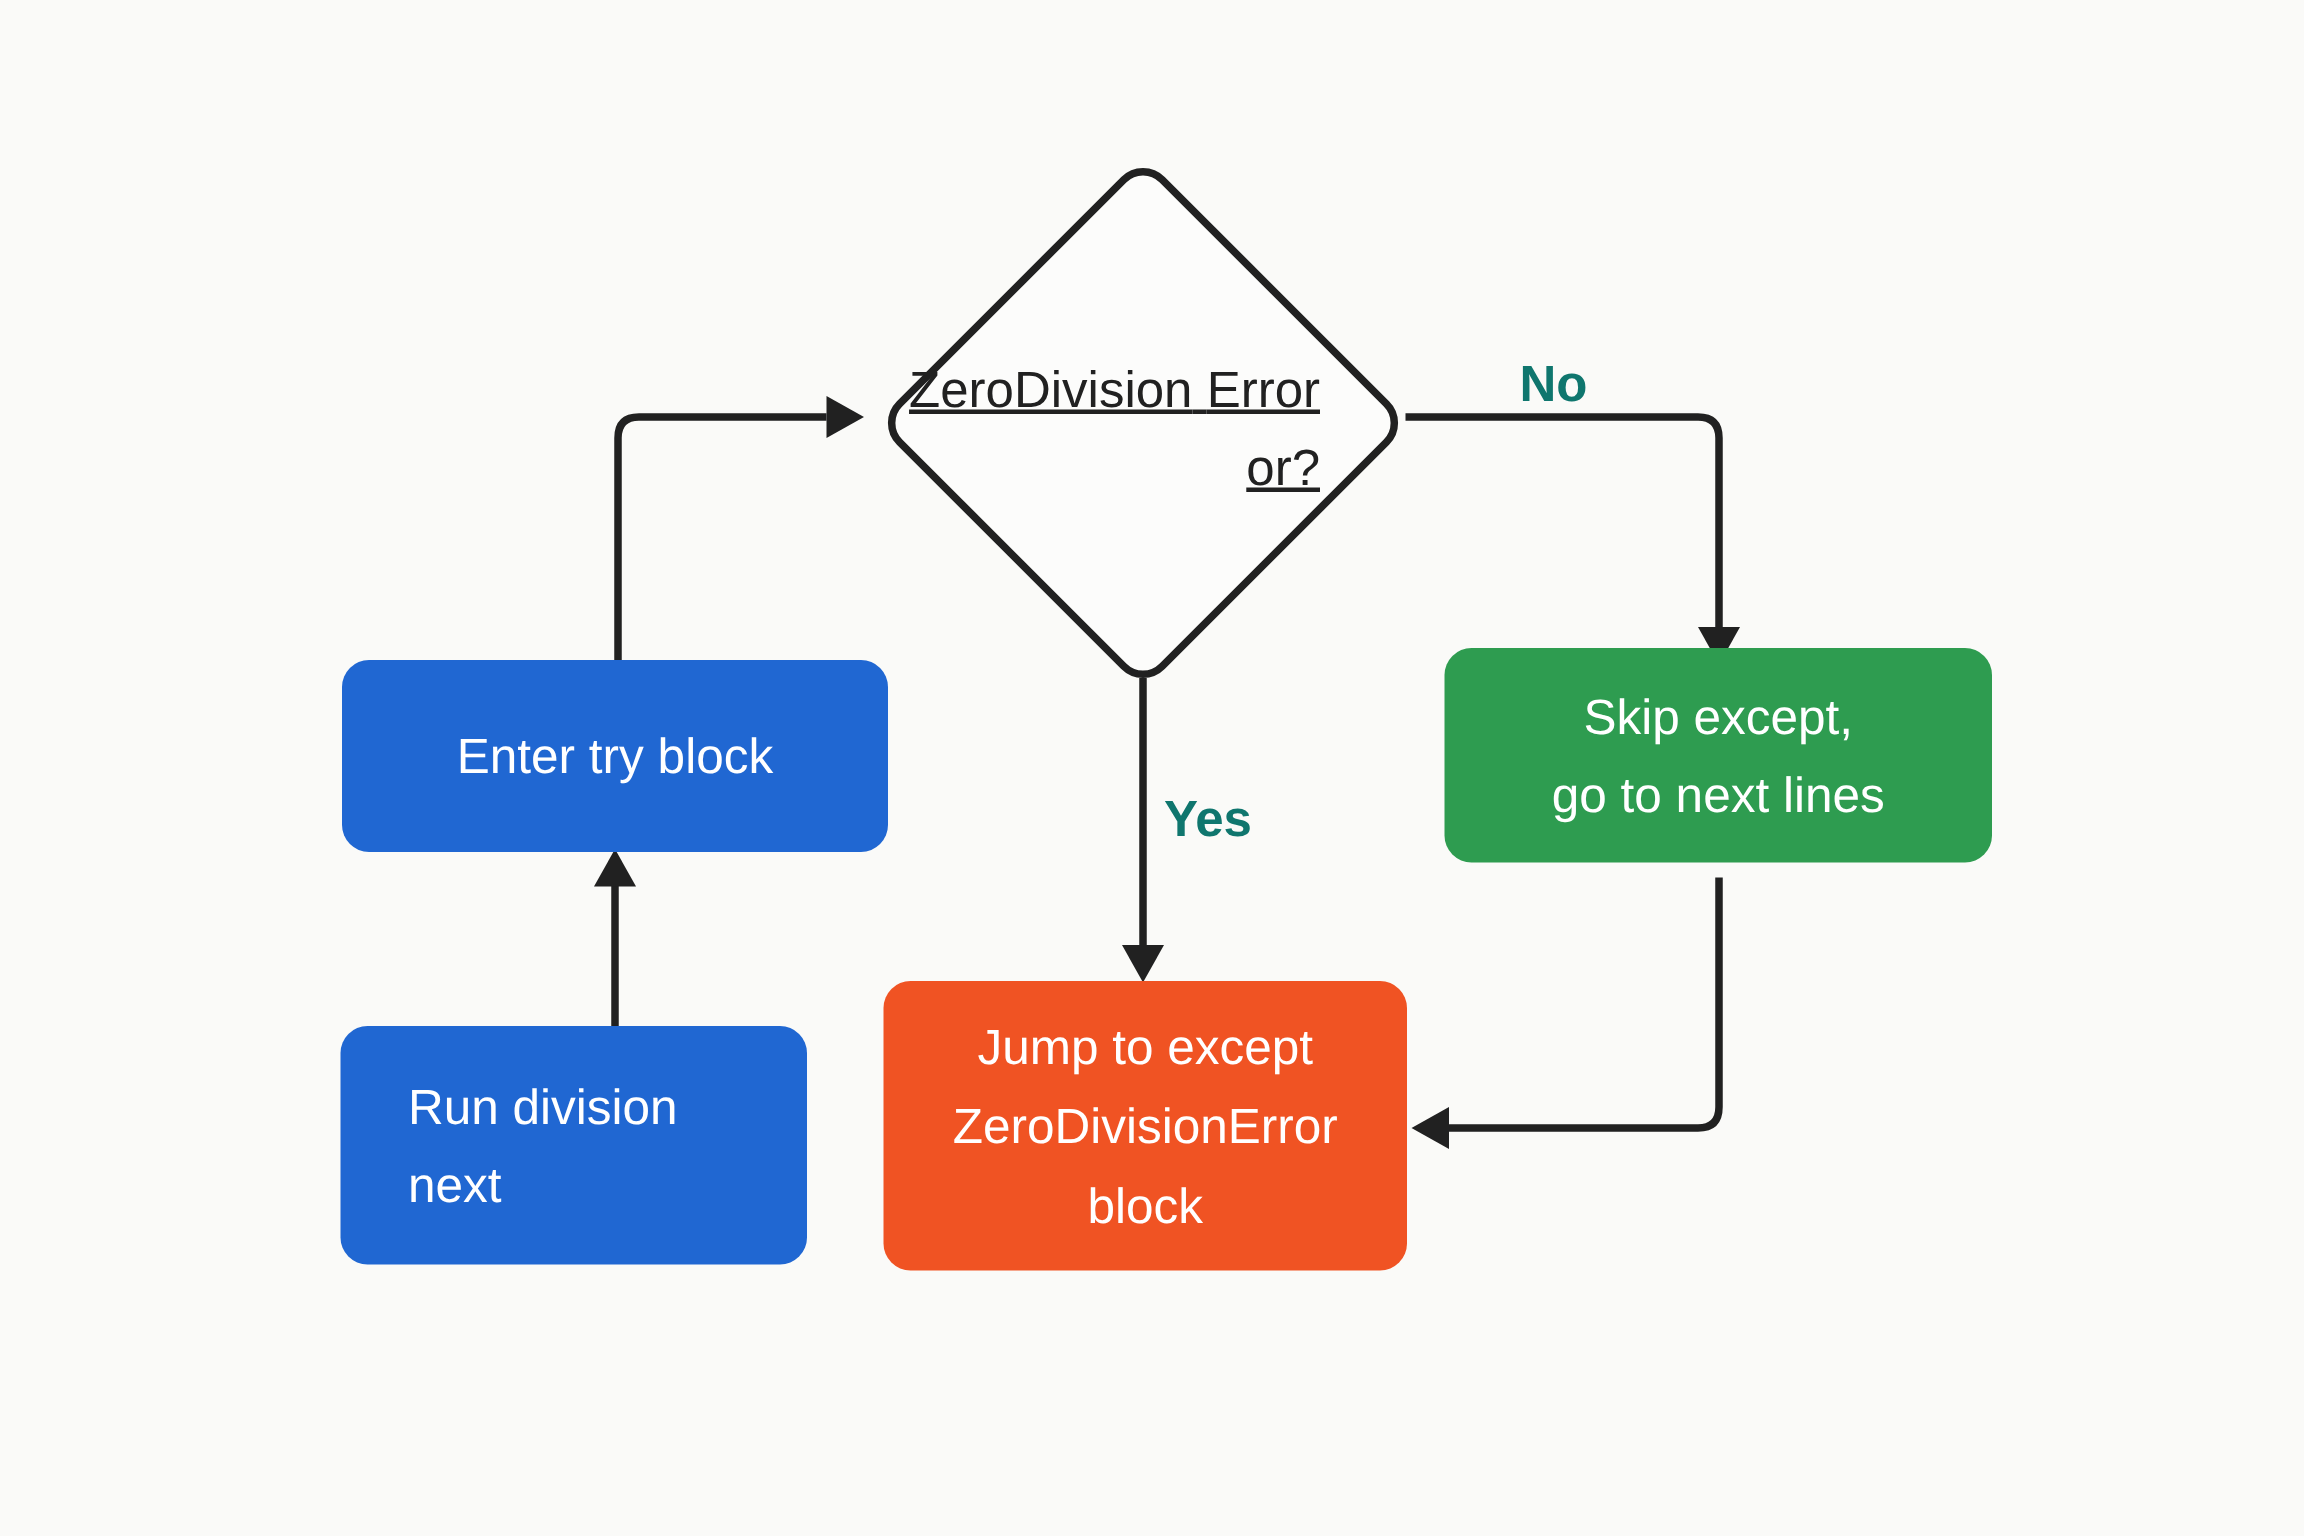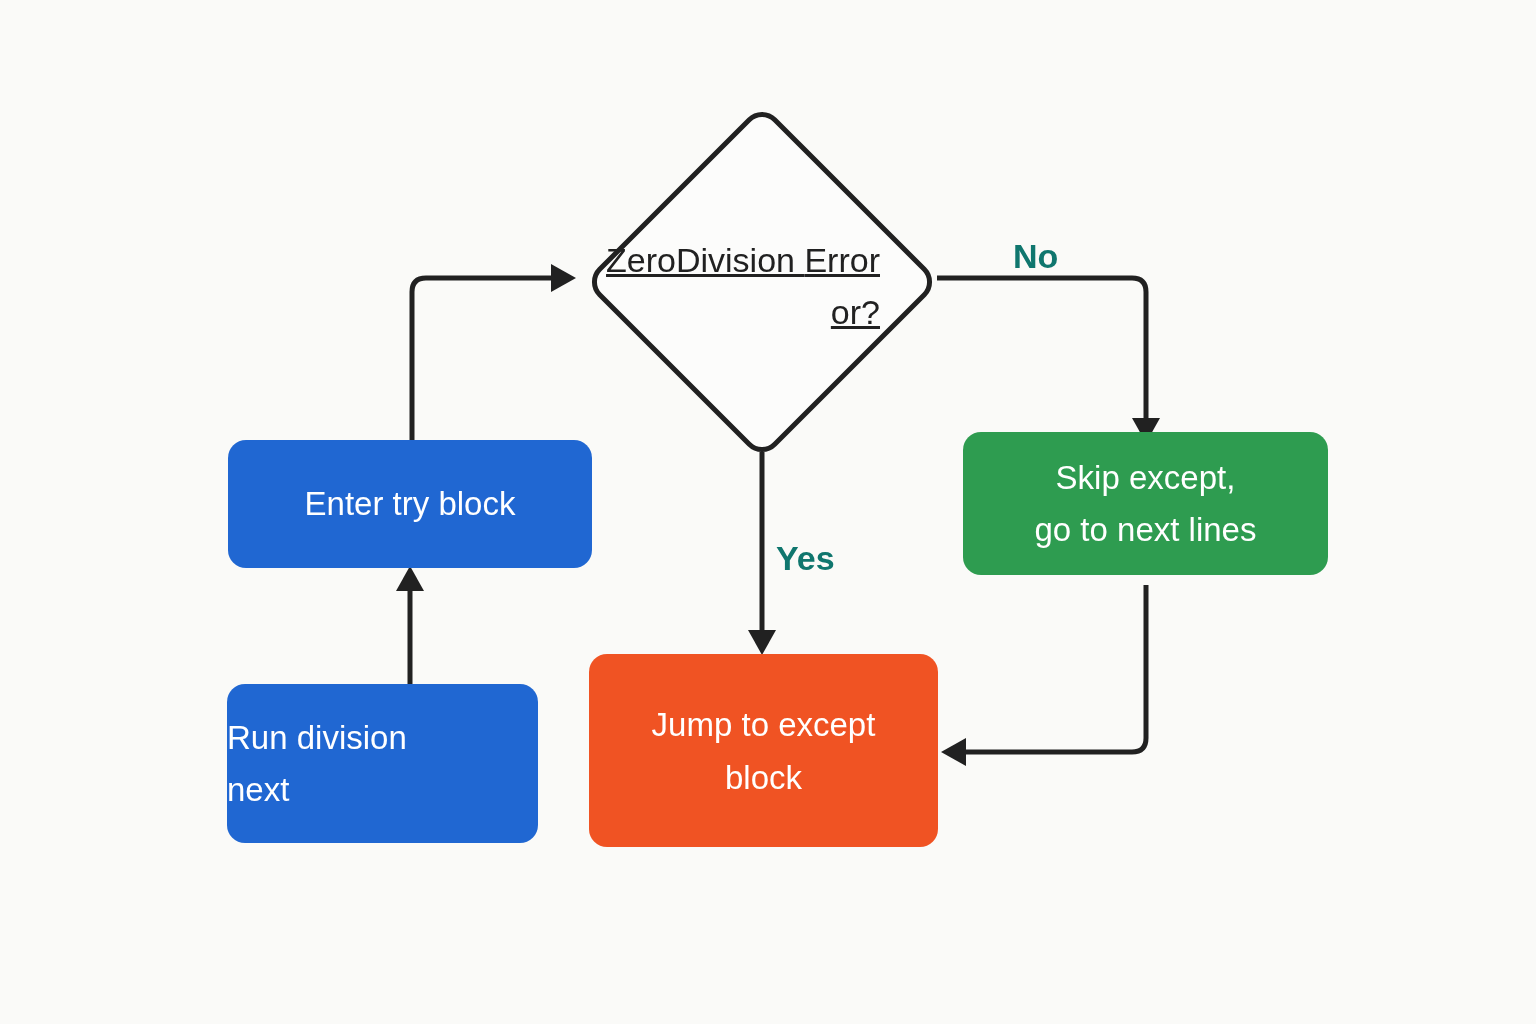--- a/index.html
+++ b/index.html
@@ -24,21 +24,21 @@
     line-height: 52px;
     text-align: right;
   }
   .node .line { display: block; }
   #node-enter-try {
     left: 228px; top: 440px; width: 364px; height: 128px;
     background: #2067d2; align-items: center;
   }
   #node-run-division {
     left: 227px; top: 684px; width: 311px; height: 159px;
-    background: #2067d2; align-items: flex-start; 
+    background: #2067d2; align-items: flex-start; padding-left: 45px;
   }
   #node-skip-except {
     left: 963px; top: 432px; width: 365px; height: 143px;
     background: #2e9c50; align-items: center; text-align: center;
   }
   #node-jump-except {
     left: 589px; top: 654px; width: 349px; height: 193px;
     background: #f05323; align-items: center; text-align: left; line-height: 53px;
   }
   .diamond-label {
@@ -50,21 +50,21 @@
     text-decoration: underline;
   }
   .edge-label {
     position: absolute;
     font-weight: bold;
     font-size: 34px;
     line-height: 36px;
     color: #0f766e;
   }
   #label-no  { left: 1013px; top: 238px; }
-  #label-yes { left: 776px;  top: 540px; }
+  #label-yes { left: 776px;  top: 528px; }
 </style>
 </head>
 <body>
 
 <div class="stage">
 
   <svg class="layer" width="1536" height="1024" viewBox="0 0 1536 1024">
 
     <rect x="638.25" y="158.25" width="247.5" height="247.5" rx="18" ry="18" transform="rotate(45 762 282)" fill="#fcfcfb" stroke="#212121" stroke-width="5"></rect>
 
@@ -98,19 +98,20 @@
     <span class="line">next</span>
   </div>
 
   <div class="node" id="node-skip-except">
     <span class="line">Skip except,</span>
     <span class="line">go to next lines</span>
   </div>
 
   <div class="node" id="node-jump-except">
     <span class="line">Jump to except</span>
+    <span class="line">ZeroDivisionError</span>
     <span class="line">block</span>
   </div>
 
   <div class="edge-label" id="label-no">No</div>
   <div class="edge-label" id="label-yes">Yes</div>
 
 </div>
 
 </body></html>

